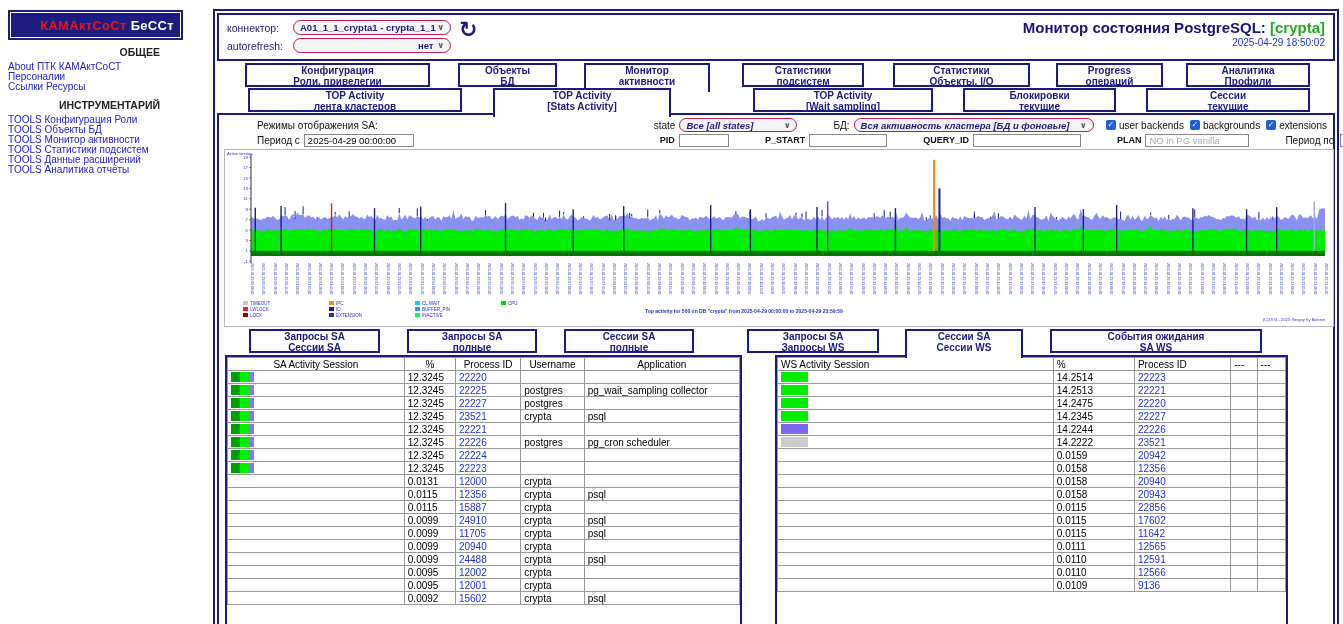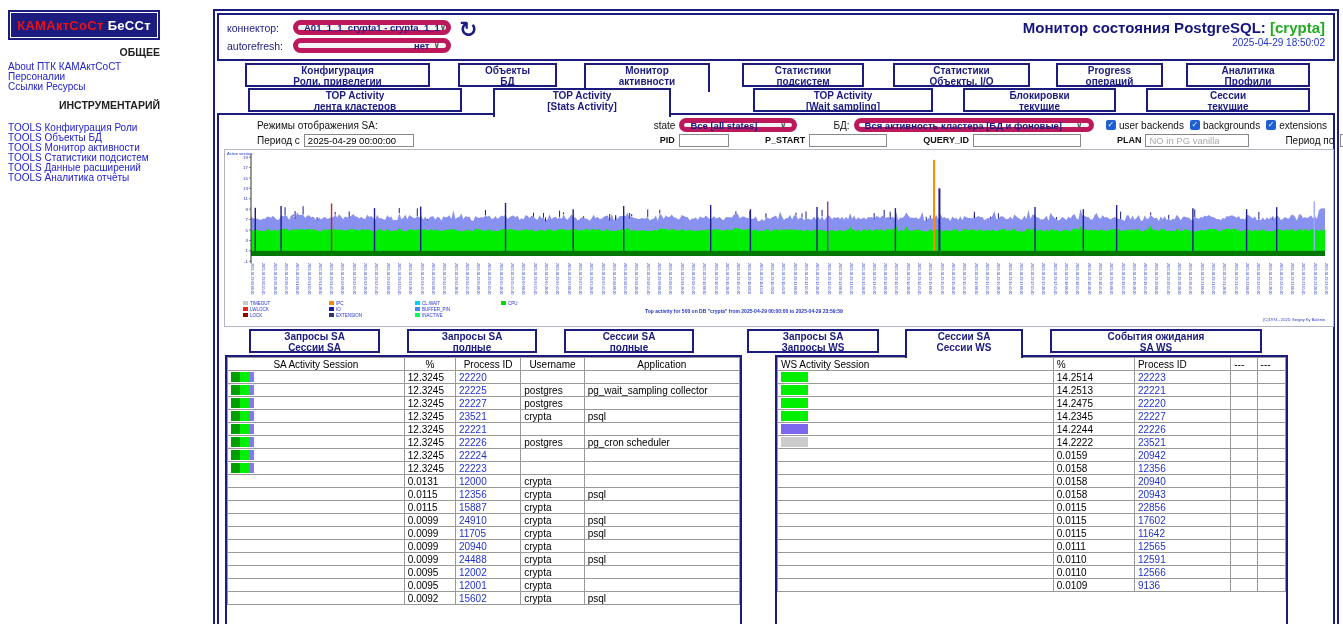--- a/index.html
+++ b/index.html
@@ -2,31 +2,31 @@
 <html><head>
 <meta charset="utf-8">
 <style>
   html,body{margin:0;padding:0;}
   body{width:1343px;height:624px;overflow:hidden;background:#fff;position:relative;
        font-family:"Liberation Sans","DejaVu Sans",sans-serif;font-size:11px;color:#111;}
   
   .sidebar{position:absolute;left:0;top:0;width:212px;height:624px;}
   .logo{position:absolute;left:8px;top:10px;width:148px;height:26px;background:#1b1b80;
         border:2px solid #1b1b80;box-shadow:inset 0 0 0 1px #fff;display:flex;align-items:center;
-        justify-content:center;font-weight:bold;font-size:13px;letter-spacing:.3px;}
+        justify-content:center;font-weight:bold;font-size:13px;letter-spacing:.3px;padding-left:23px;}
   .logo .r{color:#ee1111;}.logo .w{color:#fff;margin-left:4px;}
   .side-head{position:absolute;left:0;width:160px;text-align:right;font-size:10.5px;color:#222;font-weight:600;}
   .side-links{position:absolute;left:8px;font-size:10px;line-height:10px;}
   .lnk{display:block;color:#2222cc;cursor:pointer;white-space:nowrap;}
   
   .main{position:absolute;left:213px;top:9px;width:1122px;height:680px;border:2px solid #1b1b80;background:#fff;}
   .topbox{position:absolute;left:2px;top:2px;right:2px;height:44px;border:2px solid #1b1b80;}
   .tlabel{position:absolute;font-size:10.5px;color:#1b1b80;}
   .fakeselect{position:absolute;box-sizing:border-box;display:flex;align-items:center;
-        border:5px solid #be185d;border-radius:8px;background:#f4f4f4;font-size:9.5px;font-weight:bold;
+        border:1px solid #be185d;border-radius:8px;background:#f4f4f4;font-size:9.5px;font-weight:bold;
         color:#1b1b80;padding:0 6px;height:15px;cursor:pointer;white-space:nowrap;}
   .fakeselect .chev{margin-left:auto;color:#555;font-size:8px;}
   .fakeselect.right{justify-content:flex-end;}
   .fakeselect.right .chev{margin-left:4px;}
   .refresh{position:absolute;left:240px;top:4px;font-size:22px;font-weight:bold;color:#1b1b80;cursor:pointer;line-height:22px;}
   .titleblock{position:absolute;right:8px;top:4px;text-align:right;}
   .title1{font-size:15px;font-weight:bold;color:#15157d;}
   .title1 .db{color:#22aa22;}
   .title2{font-size:10px;color:#2233cc;margin-top:1px;}
   
@@ -38,21 +38,21 @@
   .tab span{display:block;}
   
   .content{position:absolute;left:2px;top:102px;right:2px;height:560px;border:2px solid #1b1b80;background:#fff;z-index:1;}
   .frow{position:absolute;left:6px;right:6px;display:flex;align-items:center;font-size:10px;color:#111;gap:4px;}
   .frow1{top:3px;height:14px;}
   .frow2{top:18px;height:14px;}
   .flabel{white-space:nowrap;padding-left:32px;}
   .flabel.b{font-weight:bold;font-size:9px;}
   .inp{box-sizing:border-box;border:1px solid #888;height:13px;font-size:9.5px;padding:0 3px;font-family:inherit;color:#000;background:#fff;}
   .inp::placeholder{color:#aaa;}
-  .isel{position:static;height:14px;}
+  .isel{position:static;height:14px;font-style:italic;}
   .rgroup{margin-left:auto;display:flex;align-items:center;gap:6px;}
   .cbitem,.rditem{display:flex;align-items:center;white-space:nowrap;cursor:pointer;}
   .cb{width:10px;height:10px;background:#1e5fd6;border-radius:2px;color:#fff;font-size:8px;line-height:10px;text-align:center;display:inline-block;margin-right:3px;}
   .radio{box-sizing:border-box;width:10px;height:10px;border:1px solid #777;border-radius:50%;display:inline-block;margin-right:3px;position:relative;background:#fff;}
   .radio.sel{border-color:#2255cc;}
   .radio.sel::after{content:"";position:absolute;left:2px;top:2px;width:4px;height:4px;background:#2255cc;border-radius:50%;}
   .refresh-link{color:#cc2200;cursor:pointer;font-size:10.5px;}
   
   .chartbox{position:absolute;left:5px;top:34px;width:1108px;height:176px;border:1px solid #b5b5c5;background:#fff;}
   .legend{position:absolute;left:18px;top:150px;display:grid;grid-template-columns:repeat(4,86px);grid-auto-rows:6px;font-size:4.5px;color:#2233cc;}
@@ -79,21 +79,21 @@
     <span class="r">КАМАктСоСт</span>
     <span class="w">БеССт</span>
   </div>
   <div class="side-head" style="top:46px;">ОБЩЕЕ</div>
   <div class="side-links" style="top:62px;" id="general-links">
       <span class="lnk">About ПТК КАМАктСоСТ</span>
       <span class="lnk">Персоналии</span>
       <span class="lnk">Ссылки Ресурсы</span>
     </div>
   <div class="side-head" style="top:99px;">ИНСТРУМЕНТАРИЙ</div>
-  <div class="side-links" style="top:115px;margin-top:8px;" id="tools-links">
+  <div class="side-links" style="top:115px;" id="tools-links">
       <span class="lnk">TOOLS Конфигурация Роли</span>
       <span class="lnk">TOOLS Объекты БД</span>
       <span class="lnk">TOOLS Монитор активности</span>
       <span class="lnk">TOOLS Статистики подсистем</span>
       <span class="lnk">TOOLS Данные расширений</span>
       <span class="lnk">TOOLS Аналитика отчёты</span>
     </div>
 </div>
 
 <div class="main">

